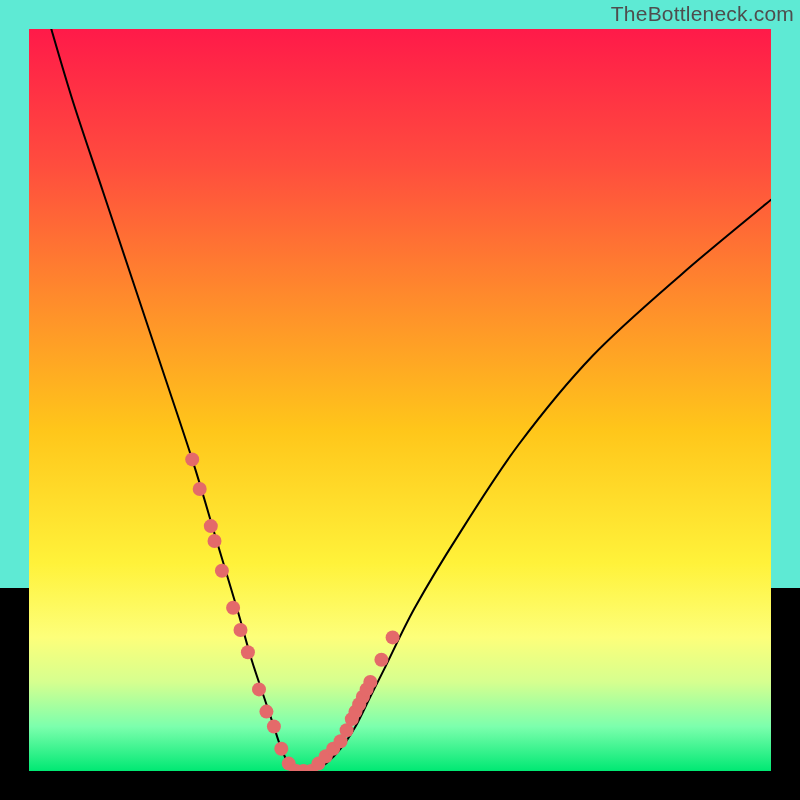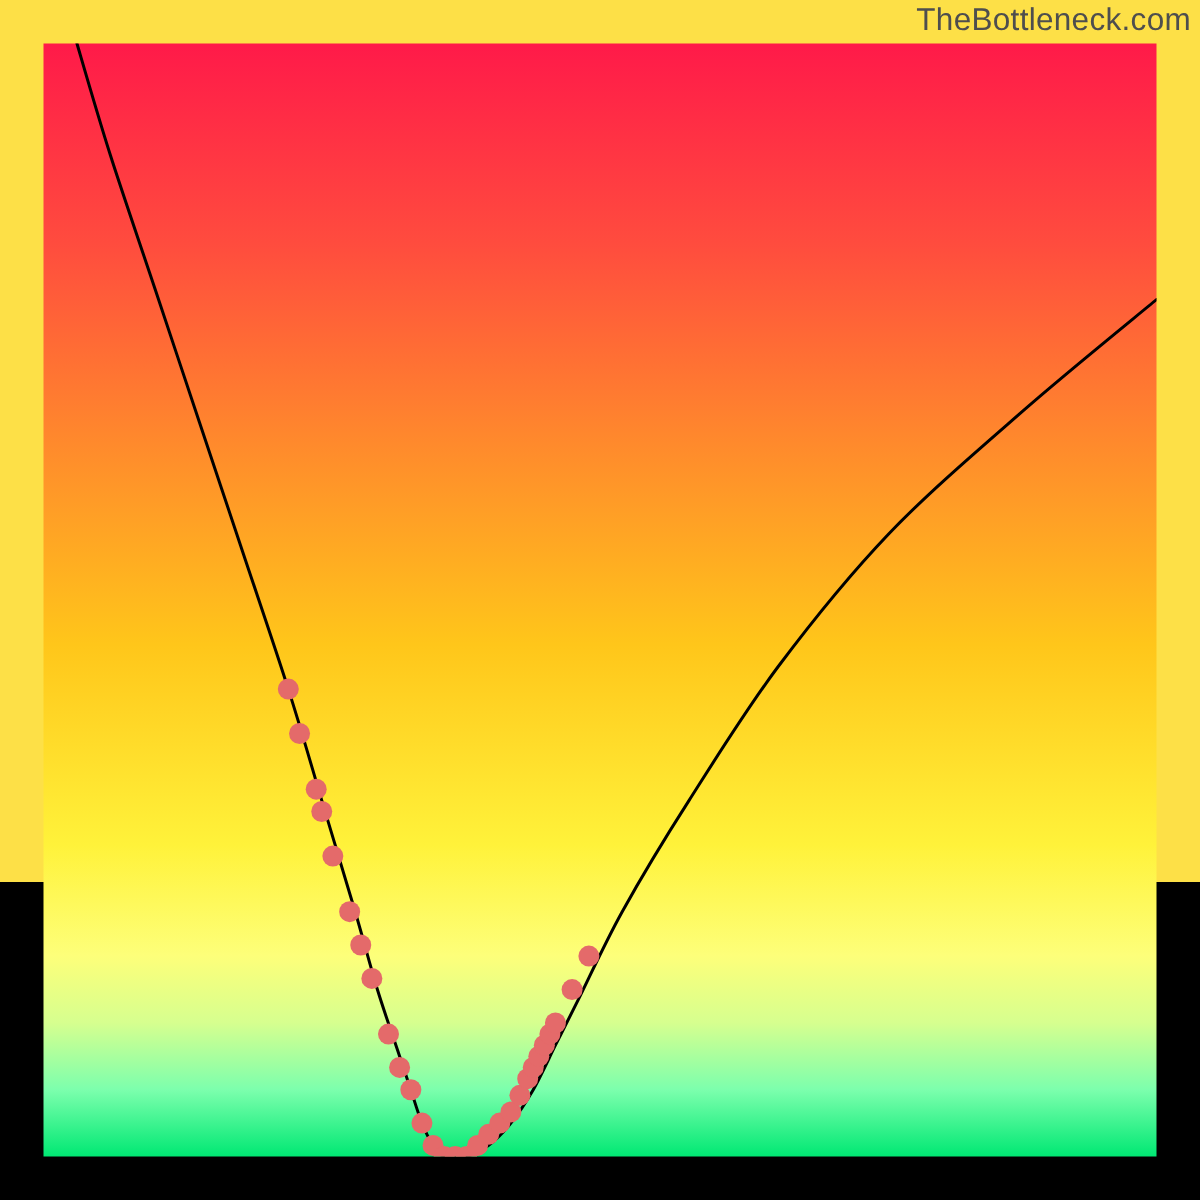--- a/index.html
+++ b/index.html
@@ -1,21 +1,21 @@
 <!DOCTYPE html>
 <html><head>
 <meta charset="utf-8">
 <style>
   * { margin: 0; padding: 0; box-sizing: border-box; }
   html, body { width: 800px; height: 800px; overflow: hidden; background: #000; font-family: Arial, Helvetica, sans-serif; }
   .frame {
     position: absolute;
     left: 0; top: 0;
     width: 800px; height: 588px;
-    background: #fde047;
+    background: #5eead4;
   }
   .plot-area {
     position: absolute;
     left: 29px;
     top: 29px;
     width: 742px;
     height: 742px;
     
     background: linear-gradient(to bottom,
       #ff1a49 0%,

